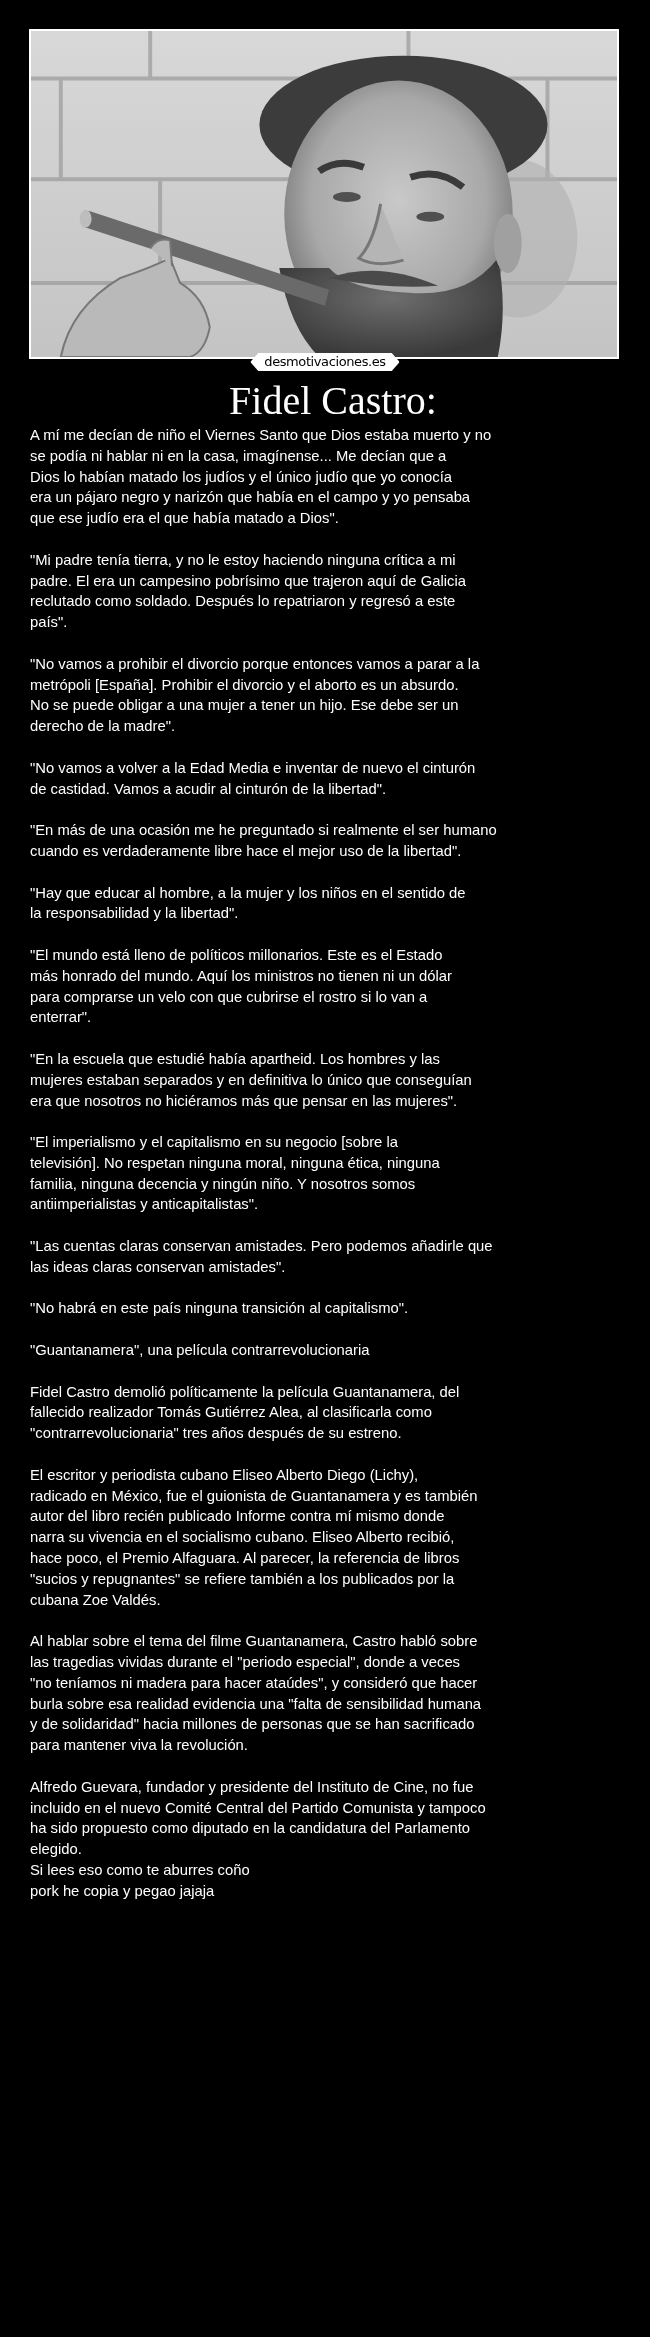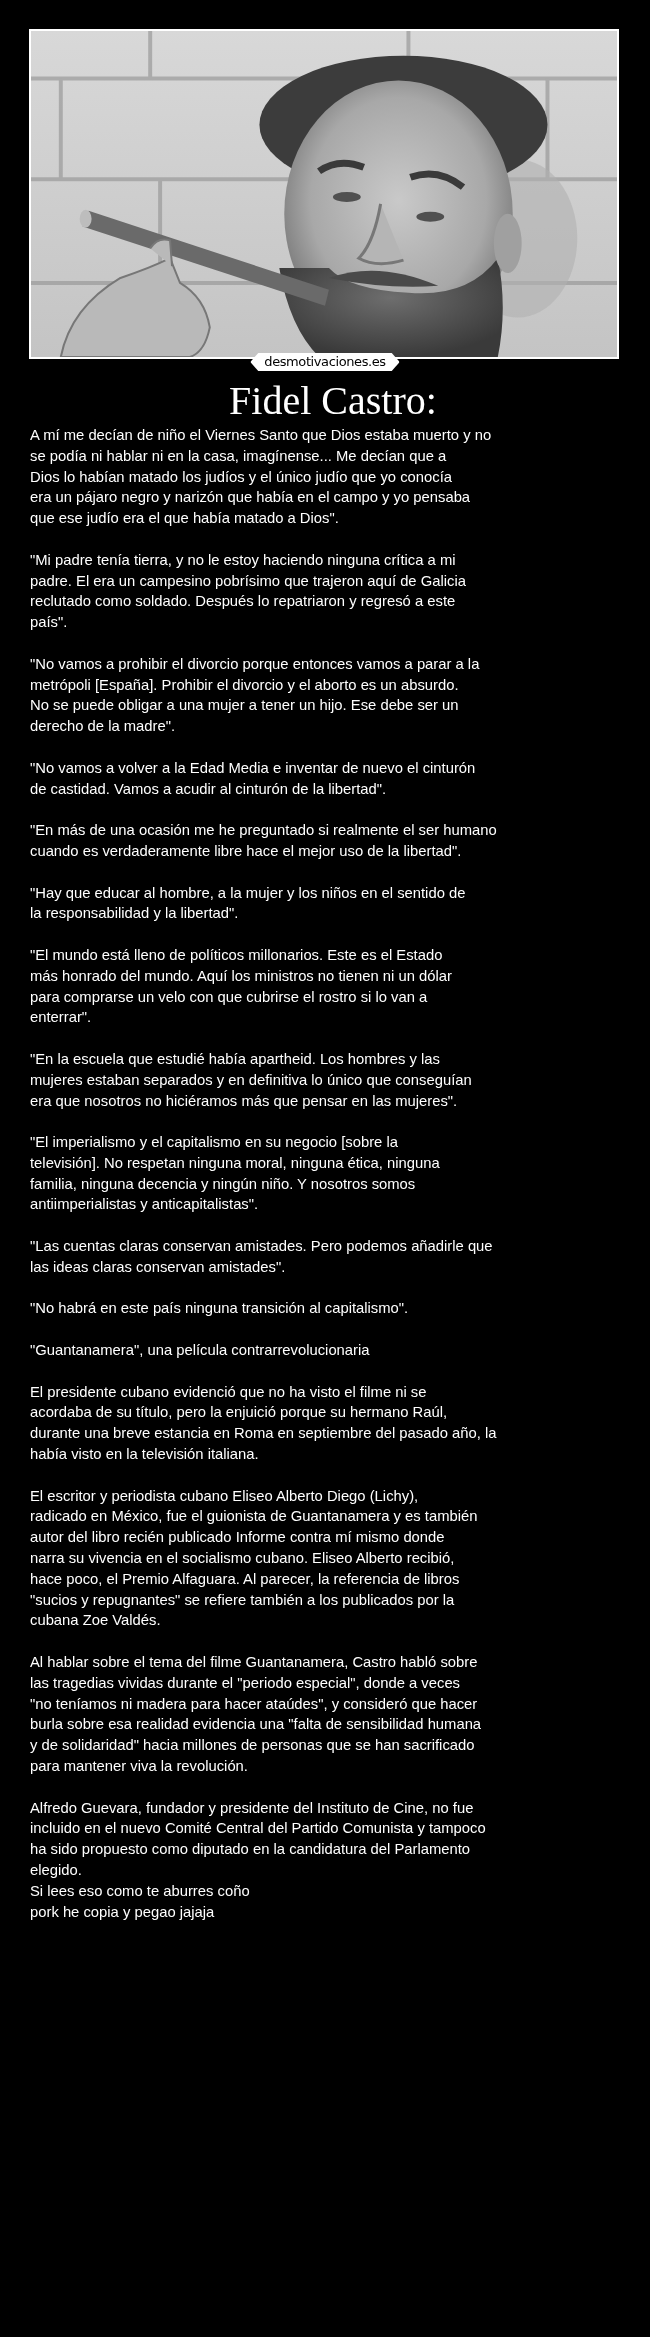--- a/index.html
+++ b/index.html
@@ -177,24 +177,23 @@
 mujeres estaban separados y en definitiva lo único que conseguían
 era que nosotros no hiciéramos más que pensar en las mujeres".</p>
     <p class="para">"El imperialismo y el capitalismo en su negocio [sobre la
 televisión]. No respetan ninguna moral, ninguna ética, ninguna
 familia, ninguna decencia y ningún niño. Y nosotros somos
 antiimperialistas y anticapitalistas".</p>
     <p class="para">"Las cuentas claras conservan amistades. Pero podemos añadirle que
 las ideas claras conservan amistades".</p>
     <p class="para">"No habrá en este país ninguna transición al capitalismo".</p>
     <p class="para">"Guantanamera", una película contrarrevolucionaria</p>
-    <p class="para">El presidente cubano evidenció que no ha visto el filme ni se
-acordaba de su título, pero la enjuició porque su hermano Raúl,
-durante una breve estancia en Roma en septiembre del pasado año, la
-había visto en la televisión italiana.</p>
+    <p class="para">Fidel Castro demolió políticamente la película Guantanamera, del
+fallecido realizador Tomás Gutiérrez Alea, al clasificarla como
+"contrarrevolucionaria" tres años después de su estreno.</p>
     <p class="para">El escritor y periodista cubano Eliseo Alberto Diego (Lichy),
 radicado en México, fue el guionista de Guantanamera y es también
 autor del libro recién publicado Informe contra mí mismo donde
 narra su vivencia en el socialismo cubano. Eliseo Alberto recibió,
 hace poco, el Premio Alfaguara. Al parecer, la referencia de libros
 "sucios y repugnantes" se refiere también a los publicados por la
 cubana Zoe Valdés.</p>
     <p class="para">Al hablar sobre el tema del filme Guantanamera, Castro habló sobre
 las tragedias vividas durante el "periodo especial", donde a veces
 "no teníamos ni madera para hacer ataúdes", y consideró que hacer

